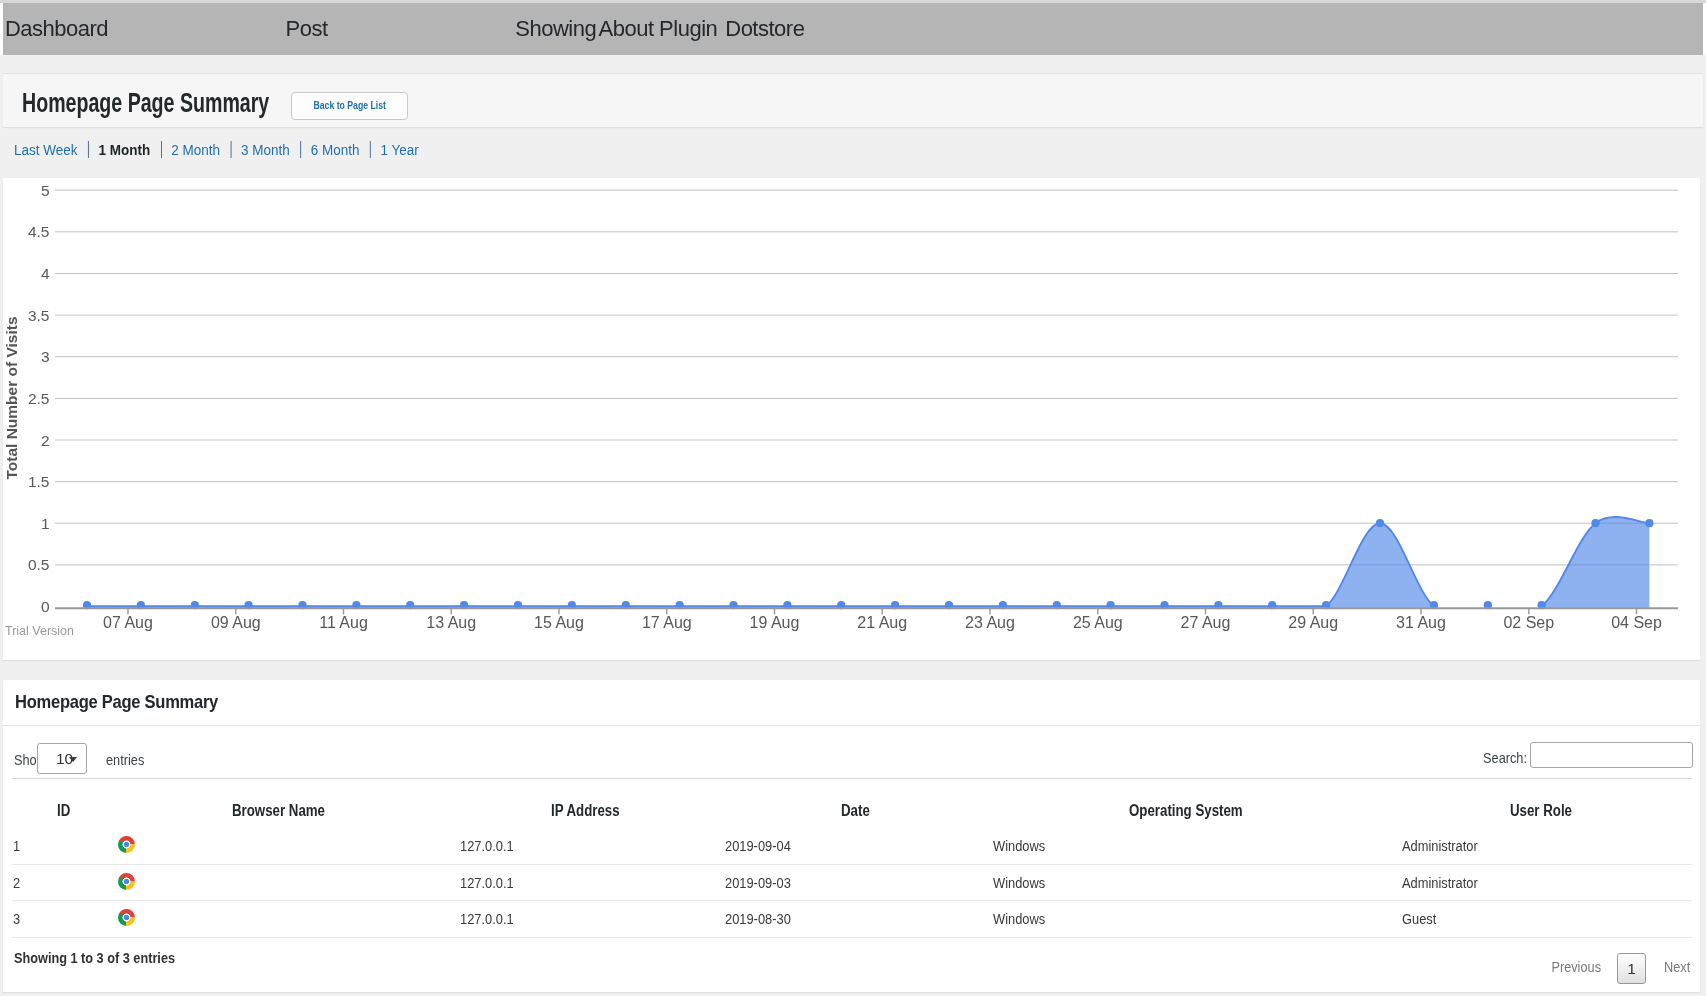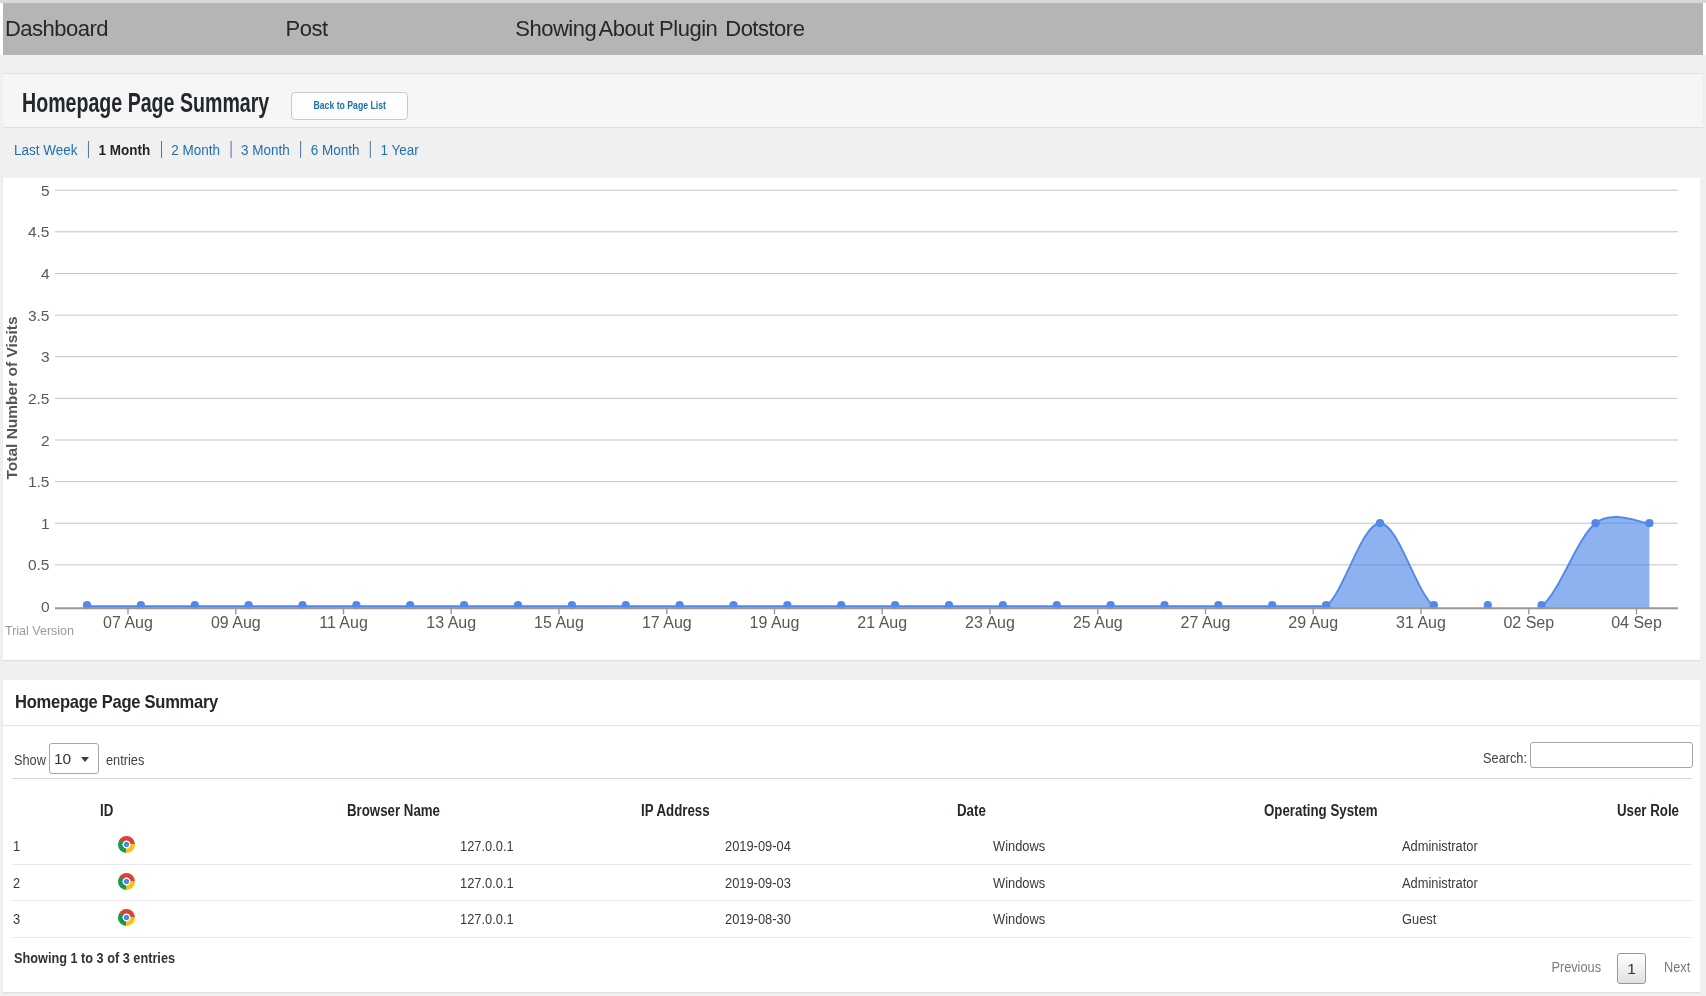--- a/index.html
+++ b/index.html
@@ -15,27 +15,27 @@
 .backbtn span { display:inline-block; transform:scaleX(0.87); transform-origin:50% 50%; white-space:nowrap; }
 .filters { position:absolute; left:14px; top:141px; font-size:15.5px; white-space:nowrap; transform:scaleX(0.87); transform-origin:0 50%; }
 .filters a { color:#1f6fad; text-decoration:none; }
 .filters .cur { color:#1d2327; font-weight:bold; }
 .filters .sep { display:inline-block; margin:0 11px 0 12px; width:1.2px; height:17px; background:#35618e; vertical-align:-3px; }
 .chartpanel { position:absolute; left:3px; top:178px; width:1697px; height:481.5px; background:#fff; overflow:hidden; box-shadow:0 1px 1px rgba(0,0,0,0.07); }
 .tablepanel { position:absolute; left:3px; top:680px; width:1697px; height:312px; background:#fff; box-shadow:0 1px 1px rgba(0,0,0,0.07); }
 .h2 { position:absolute; left:12px; top:11px; font-size:19px; font-weight:bold; color:#23282d; letter-spacing:-0.3px; white-space:nowrap; transform:scaleX(0.87); transform-origin:0 50%; }
 .h2line { position:absolute; left:0; top:45px; width:1697px; height:1px; background:#e4e4e4; }
 .lbl { position:absolute; font-size:15px; color:#3c434a; transform:scaleX(0.85); transform-origin:0 50%; white-space:nowrap; }
-.selbox { position:absolute; left:46px; top:63px; width:50px; height:31px; border:1px solid #a5a5a5; border-radius:3px; background:#fff; font-size:15.5px; color:#333; line-height:29px; padding-left:4px; }
+.selbox { position:absolute; left:34px; top:63px; width:50px; height:31px; border:1px solid #a5a5a5; border-radius:3px; background:#fff; font-size:15.5px; color:#333; line-height:29px; padding-left:18px; }
 .selbox .arr { position:absolute; right:9px; top:13px; width:0; height:0; border-left:4px solid transparent; border-right:4px solid transparent; border-top:5px solid #3c3c3c; }
 .searchbox { position:absolute; left:1527px; top:62px; width:163px; height:26px; border:1px solid #a5a5a5; border-radius:3px; background:#fff; }
 table.dt { position:absolute; left:9px; top:98px; width:1680px; border-collapse:collapse; table-layout:fixed; }
 table.dt col.c1 { width:104px; } table.dt col.c2 { width:343px; } table.dt col.c3 { width:265px; }
 table.dt col.c4 { width:268px; } table.dt col.c5 { width:409px; }
-table.dt th { text-align:right; font-size:16px; font-weight:bold; color:#23282d; padding:22.5px 0 9px 1px; border-top:1px solid #d5d5d5; }
+table.dt th { text-align:center; font-size:16px; font-weight:bold; color:#23282d; padding:22.5px 0 9px 1px; border-top:1px solid #d5d5d5; }
 table.dt td { font-size:15.5px; color:#3a3a3a; padding:8.5px 0 8.5px 1px; border-bottom:1px solid #e9e9e9; height:18px; vertical-align:middle; }
 .sx { display:inline-block; transform:scaleX(0.83); transform-origin:0 50%; white-space:nowrap; }
 .chrome { display:inline-block; position:relative; top:-2px; margin-left:1px; width:17px; height:17px; border-radius:50%; vertical-align:middle;
   background: radial-gradient(circle at 50% 50%, #4e86ec 0 2.7px, #fff 2.9px 3.9px, rgba(0,0,0,0) 4.2px),
   conic-gradient(from 90deg, #fbc116 0 95deg, #159a52 95deg 210deg, #d94437 210deg 360deg); }
 .info { position:absolute; left:11px; top:269px; font-size:15.5px; font-weight:bold; color:#333; white-space:nowrap; transform:scaleX(0.82); transform-origin:0 50%; }
 .pgprev { position:absolute; left:1538px; top:278px; width:60px; font-size:15px; color:#7a7a7a; text-align:right; transform:scaleX(0.85); transform-origin:100% 50%; }
 .pgbtn { position:absolute; left:1614px; top:273px; width:29px; height:31px; border:1px solid #979797; border-radius:3px; background:linear-gradient(#fff, #e0e0e0); font-size:15.5px; color:#333; text-align:center; line-height:29px; }
 .pgnext { position:absolute; left:1661px; top:278px; font-size:15px; color:#7a7a7a; transform:scaleX(0.85); transform-origin:0 50%; }
 </style>

